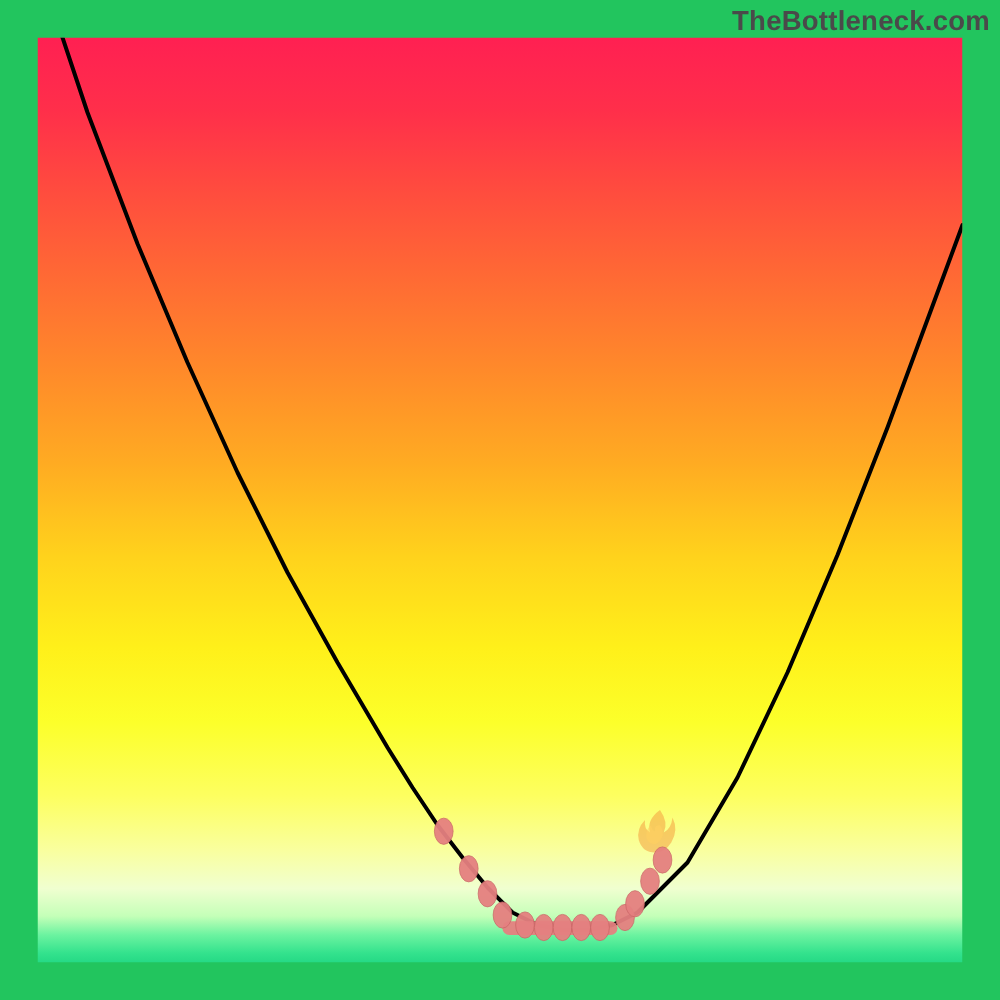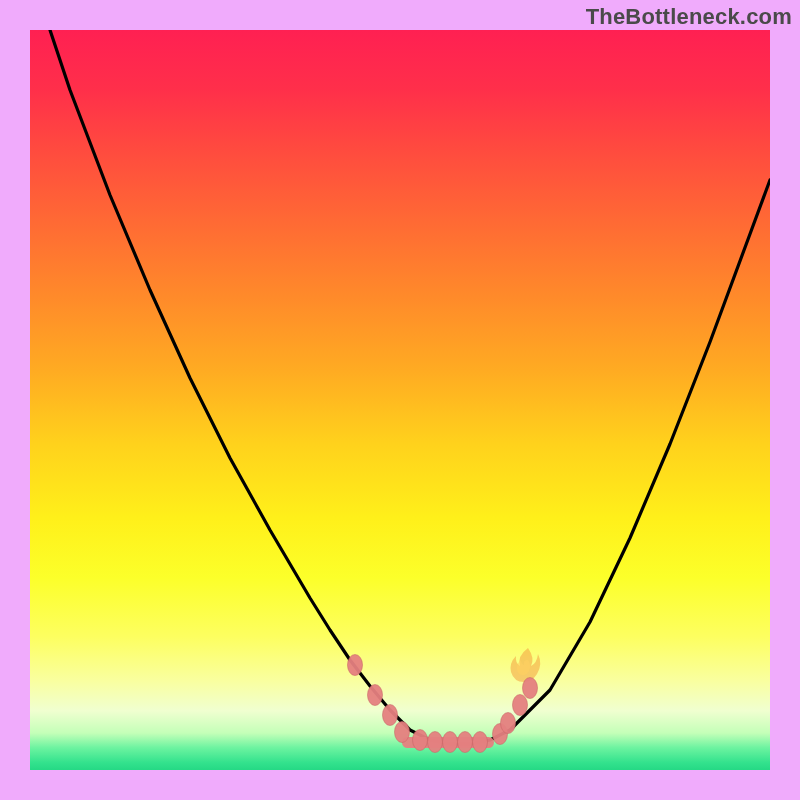--- a/index.html
+++ b/index.html
@@ -10,21 +10,21 @@
     background: #000;
     overflow: hidden;
     font-family: Arial, Helvetica, sans-serif;
   }
   .frame {
     position: absolute;
     left: 0;
     top: 0;
     width: 800px;
     height: 800px;
-    background: #f0abfc;
+    background: #22c55e;
   }
   .plot-area {
     position: absolute;
     left: 30px;
     top: 30px;
     width: 740px;
     height: 740px;
     overflow: hidden;
   }
   .gradient {

